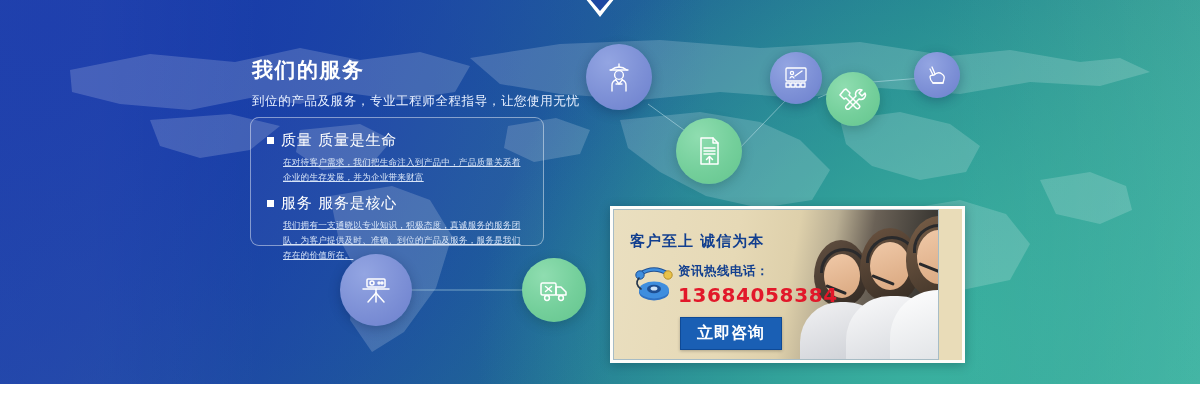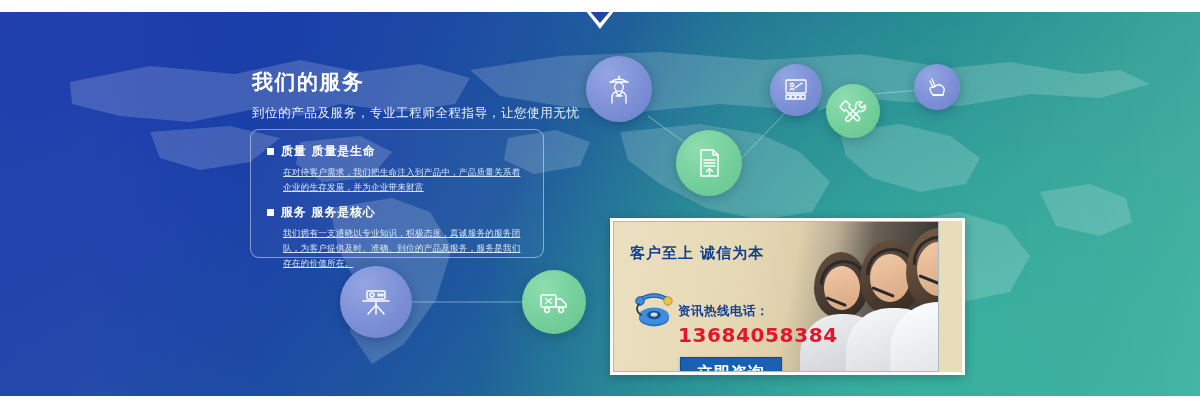--- a/index.html
+++ b/index.html
@@ -1,21 +1,21 @@
 <!DOCTYPE html>
 <html><head>
 <meta charset="utf-8">
 <style>
   html,body{margin:0;padding:0;background:#ffffff;}
   body{width:1200px;height:400px;font-family:"DejaVu Sans","Liberation Sans",sans-serif;overflow:hidden;}
 
   #stage{position:relative;width:1200px;height:400px;background:#ffffff;overflow:hidden;}
 
   
-  .bg{position:absolute;left:0;top:12px;width:1200px;height:384px;
+  .bg{position:absolute;left:0;top:0;width:1200px;height:384px;
       background:
         radial-gradient(circle at 78% 92%, rgba(58,178,160,.95) 0%, rgba(58,178,160,0) 46%),
         radial-gradient(circle at 4% 6%, rgba(22,56,170,1) 0%, rgba(22,56,170,0) 55%),
         linear-gradient(118deg,#1b3fa8 0%,#1f4aa6 18%,#22589f 33%,#216b95 50%,#22818f 66%,#2f9a93 82%,#3ab2a0 100%);
       overflow:hidden;}
 
   
   .map{position:absolute;left:0;top:0;width:1200px;height:384px;opacity:.17;}
   .map svg{display:block;width:100%;height:100%;}
 
@@ -31,21 +31,21 @@
   .copy{position:absolute;left:252px;top:58px;width:300px;}
   .heading{font-size:21px;font-weight:bold;color:#ffffff;letter-spacing:1.5px;line-height:1.2;}
   .subheading{margin-top:10px;font-size:12.5px;color:#e8f0ff;letter-spacing:.6px;white-space:nowrap;}
 
   .panel{position:absolute;left:250px;top:117px;width:294px;height:129px;
          border:1px solid rgba(255,255,255,.45);border-radius:9px;
          background:rgba(255,255,255,.035);box-sizing:border-box;padding:13px 16px 0 16px;}
   .feature{margin-bottom:9px;}
   .feat-head{display:flex;align-items:center;gap:7px;}
   .sq{width:7px;height:7px;background:#ffffff;display:inline-block;flex:0 0 auto;}
-  .feat-title{font-size:12px;font-weight:bold;color:#ffffff;letter-spacing:.8px;}
+  .feat-title{font-size:15px;font-weight:normal;color:#ffffff;letter-spacing:.8px;}
   .feat-body{margin-top:5px;padding-left:16px;font-size:8.6px;line-height:1.75;color:#d7e4f7;letter-spacing:.2px;text-decoration:underline;}
 
   
   .net{position:absolute;left:0;top:0;width:1200px;height:384px;}
   .net svg{display:block;}
   .node{position:absolute;border-radius:50%;display:flex;align-items:center;justify-content:center;}
   .node.blue{background:radial-gradient(circle at 34% 28%,#93a5e2 0%,#7d90d6 55%,#6c80cd 100%);
              box-shadow:0 3px 12px rgba(10,25,70,.30);}
   .node.green{background:radial-gradient(circle at 34% 28%,#8fddb0 0%,#74cf9b 55%,#64c58e 100%);
               box-shadow:0 3px 12px rgba(10,55,40,.26);}
@@ -78,21 +78,21 @@
   .mic{position:absolute;background:#2a2a2c;height:3px;border-radius:2px;transform-origin:left center;}
   .m1{left:212px;top:74px;width:22px;transform:rotate(22deg);}
   .m2{left:258px;top:64px;width:24px;transform:rotate(22deg);}
   .m3{left:305px;top:52px;width:26px;transform:rotate(22deg);}
 
   .banner-copy{position:absolute;left:16px;top:22px;width:200px;}
   .slogan{font-size:15px;font-weight:bold;color:#123f8f;letter-spacing:1px;white-space:nowrap;}
   .hot-row{display:flex;align-items:center;margin-top:9px;}
   .phone-ico{flex:0 0 auto;width:46px;height:40px;}
   .phone-ico svg{display:block;}
-  .hot-txt{margin-left:2px;margin-top:28px;}
+  .hot-txt{margin-left:2px;}
   .hot-label{font-size:12.5px;font-weight:bold;color:#123f8f;letter-spacing:.5px;white-space:nowrap;}
   .hot-num{margin-top:3px;font-size:20px;font-weight:bold;color:#e2182a;letter-spacing:.6px;white-space:nowrap;}
   .cta{margin:10px 0 0 50px;display:inline-block;padding:5px 16px;background:#1a5fb4;
        border:1px solid #0f4a96;color:#ffffff;font-size:16px;font-weight:bold;letter-spacing:1px;
        box-shadow:0 1px 3px rgba(0,0,0,.25);cursor:pointer;}
 </style>
 </head>
 <body>
 
 <div id="stage">

